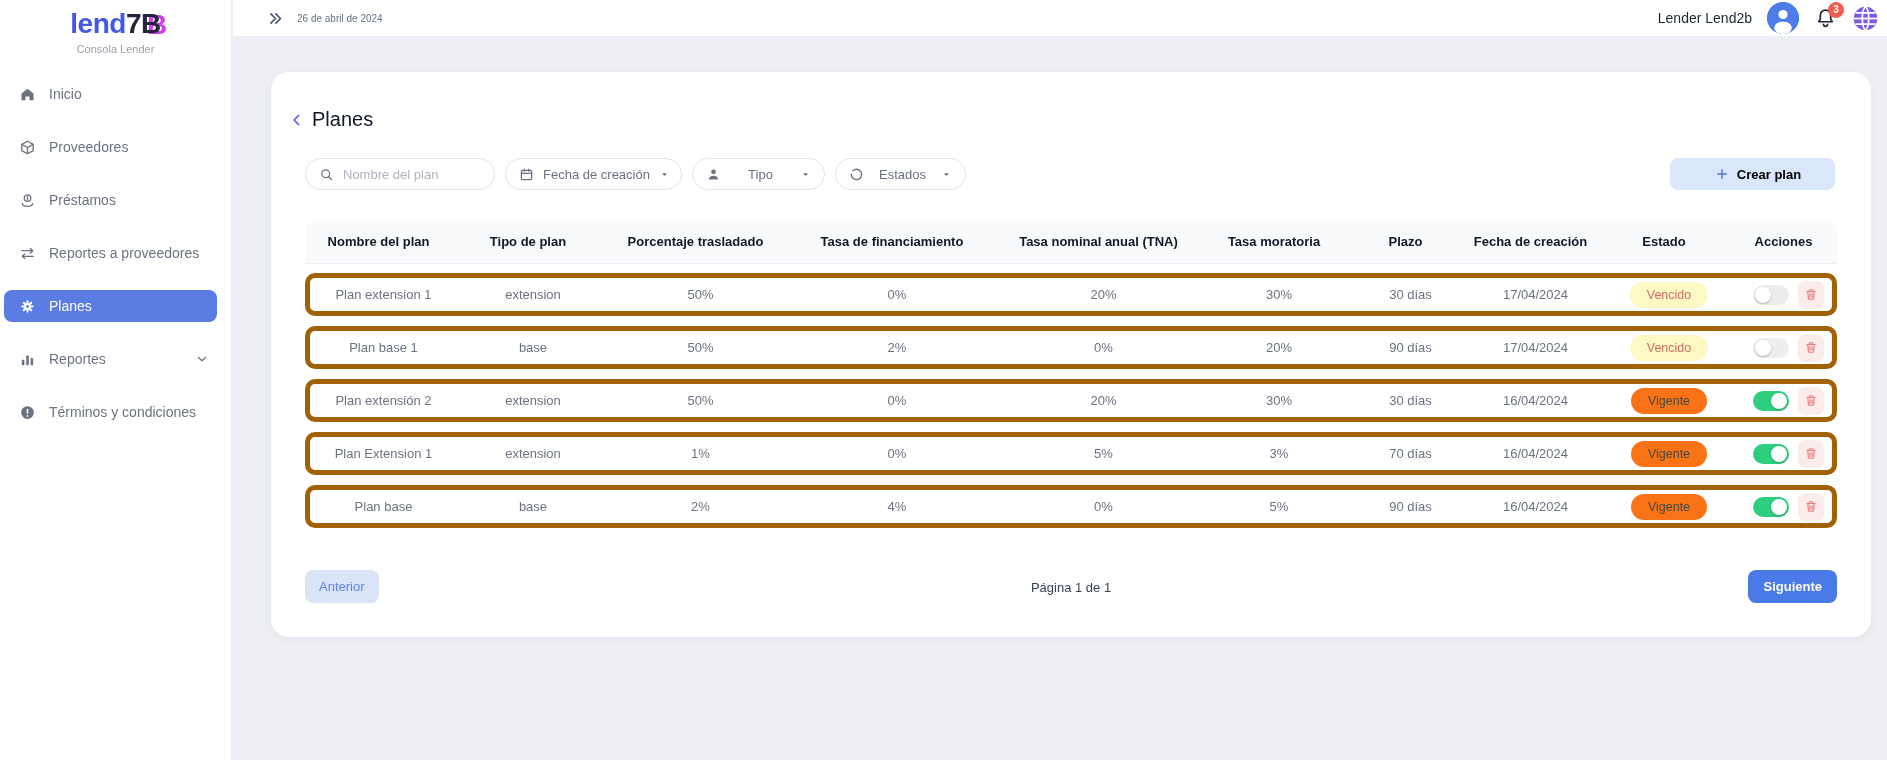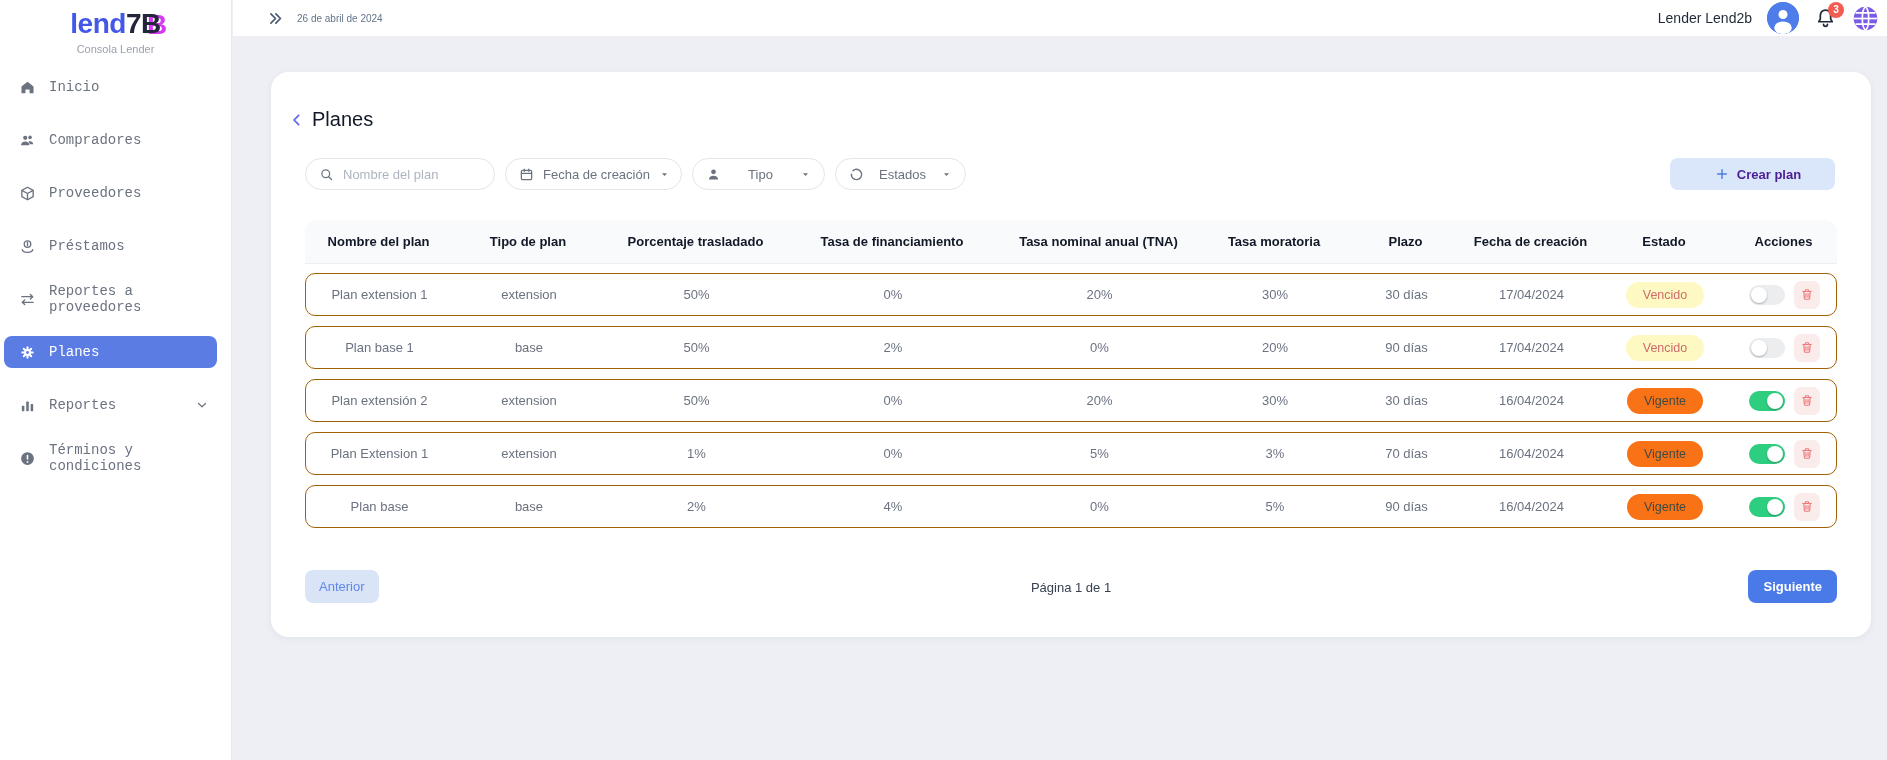--- a/index.html
+++ b/index.html
@@ -9,21 +9,21 @@
   
   .sidebar { position:fixed; left:0; top:0; width:232px; height:760px;
     background:#fff; border-right:1px solid #E8EAEF; z-index:10; }
   .logo-wrap { text-align:center; padding-top:8px; }
   .logo-line { font-size:28px; font-weight:bold; letter-spacing:-0.5px; }
   .logo-main { color:#4358E8; }
   .logo-2b-wrap { position:relative; display:inline-block; }
   .logo-accent { position:absolute; right:-6px; top:1px; color:#D43BF0; z-index:0; }
   .logo-suffix { position:relative; z-index:1; color:#23263B; }
   .logo-sub { font-size:11px; color:#9AA1AE; margin-top:3px; }
-  .menu { margin-top:16px;font-family:Liberation Mono, monospace; }
+  .menu { margin-top:23px; }
   .side-item { display:flex; align-items:center; height:32px;
     margin:0 14px 21px 4px; padding:0 8px 0 14px; border-radius:8px;
     color:#6B7280; font-size:14px; cursor:pointer; }
   .side-item .si-icon { width:18px; height:18px; display:flex; align-items:center;
     justify-content:center; margin-right:13px; flex:0 0 18px; }
   .side-item.active { background:#5B7CE3; color:#fff; }
   .si-caret { margin-left:auto; display:flex; }
   .ic { width:17px; height:17px; display:block; }
 
   
@@ -54,32 +54,32 @@
   .pill { height:32px; border:1px solid #E2E5EA; border-radius:16px; background:#fff;
     display:flex; align-items:center; gap:9px; padding:0 13px; color:#6B7280;
     font-size:13px; cursor:pointer; white-space:nowrap; }
   .search-pill { width:190px; cursor:text; }
   .search-pill input { border:none; outline:none; width:100%; font-size:13px;
     color:#374151; font-family:"Liberation Sans",sans-serif; background:transparent; }
   .search-pill input::placeholder { color:#AEB4BF; }
   .pill-date { width:177px; } .pill-tipo { width:133px; justify-content:space-between; }
   .pill-estados { width:131px; justify-content:space-between; }
   .create-btn { margin-left:auto; width:165px; height:32px; border-radius:8px;
-    background:#DAE6F9; color:#4c1d95; font-size:13px; font-weight:bold;
+    background:#DAE6F9; color:#000000; font-size:13px; font-weight:bold;
     display:flex; align-items:center; justify-content:center; gap:8px; cursor:pointer;padding-left:11px; }
 
   
   .table { position:absolute; left:34px; top:148px; width:1532px; }
   .grid-cols { display:grid;
     grid-template-columns:147px 152px 183px 210px 203px 148px 115px 135px 132px 107px; }
   .thead { height:44px; background:#F9FAFB; border-radius:12px 12px 0 0;
     border-bottom:1px solid #ECEEF1; align-items:center; }
   .th { font-size:13px; font-weight:bold; color:#111827; text-align:center; }
   .tbody { margin-top:9px; }
-  .trow { height:43px; background:#fff; border:1px solid #a16207; border-radius:10px;
+  .trow { height:43px; background:#fff; border:5px solid #a16207; border-radius:10px;
     margin-bottom:10px; align-items:center; }
   .td { font-size:13px; color:#6B7280; text-align:center; }
   .td-flex { display:flex; align-items:center; justify-content:center; gap:9px; }
   .status { font-size:12.5px; padding:6px 17px; border-radius:15px; }
   .status.vencido { background:#fef9c3; color:#CE6B6B; }
   .status.vigente { background:#f97316; color:#3F4A44; }
   .toggle { width:36px; height:20px; border-radius:10px; position:relative; cursor:pointer; }
   .toggle .knob { position:absolute; top:2px; width:16px; height:16px; border-radius:50%;
     background:#fff; box-shadow:0 1px 2px rgba(0,0,0,.28); }
   .toggle.off { background:#ECEDEF; } .toggle.off .knob { left:2px; }
@@ -110,31 +110,20 @@
   </div>
 
   <nav class="menu">
     <div class="side-item">
       <span class="si-icon">
         <svg class="ic" viewBox="0 0 24 24">
             <path d="M3.5 10.5 12 3.8l8.5 6.7V20h-5.6v-5.2h-5.8V20H3.5z" fill="#6B7280"></path>
           </svg>
       </span>
       <span>Inicio</span>
-    </div>
-    <div class="side-item">
-      <span class="si-icon">
-        <svg class="ic" viewBox="0 0 24 24" fill="#6B7280">
-            <circle cx="15.6" cy="7.6" r="2.5"></circle>
-            <path d="M13.4 13.8c.7-.4 1.4-.6 2.2-.6 2.3 0 4.4 1.6 4.4 4.2h-4.2z"></path>
-            <circle cx="8.8" cy="8.2" r="3"></circle>
-            <path d="M2.8 18.6c0-3.2 2.7-5.2 6-5.2s6 2 6 5.2z"></path>
-          </svg>
-      </span>
-      <span>Compradores</span>
     </div>
     <div class="side-item">
       <span class="si-icon">
         <svg class="ic" viewBox="0 0 24 24" fill="none" stroke="#6B7280" stroke-width="1.9" stroke-linejoin="round">
             <path d="M12 3.2 20 7.6v8.8L12 20.8 4 16.4V7.6z"></path>
             <path d="M4 7.6l8 4.4 8-4.4M12 12v8.8"></path>
           </svg>
       </span>
       <span>Proveedores</span>
     </div>

